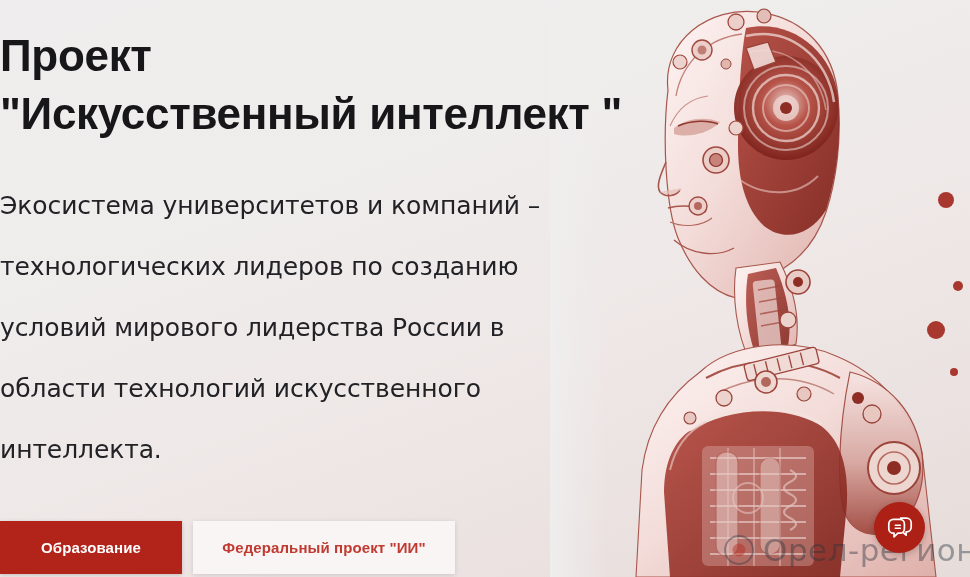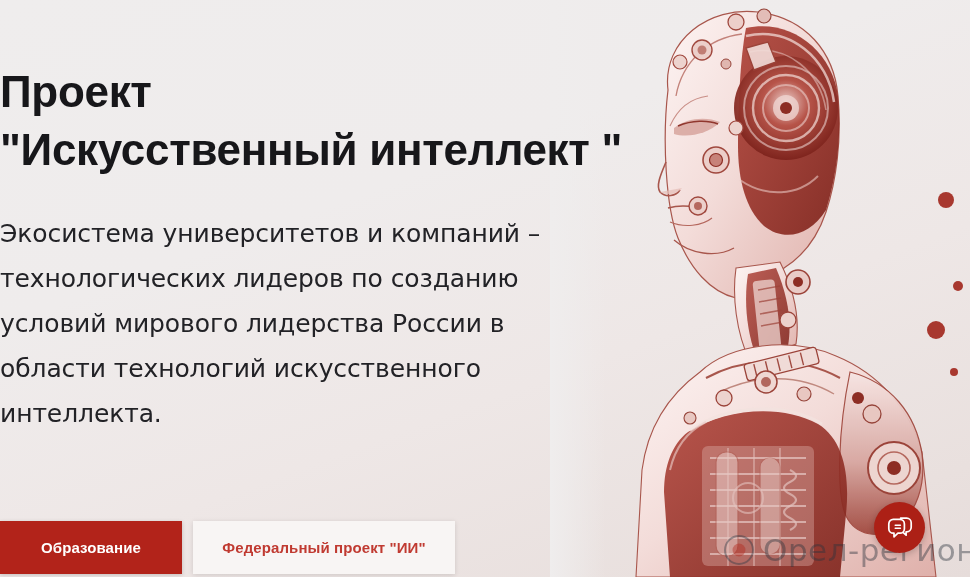--- a/index.html
+++ b/index.html
@@ -32,40 +32,40 @@
   }
   .robot-art svg { display: block; width: 100%; height: 100%; }
 
   
   .content {
     position: absolute;
     left: 0;
     top: 0;
     width: 620px;
     height: 413px;
-    padding: 64px 0 0 0;
+    padding: 28px 0 0 0;
   }
 
   .title {
     font-family: "Liberation Sans Narrow", "Liberation Sans", sans-serif;
     font-weight: 700;
     font-size: 44px;
     line-height: 56px;
     letter-spacing: -0.3px;
     color: #17171a;
     white-space: nowrap;
   }
   .title-line-2 { margin-top: 2px; }
 
   .lead {
     margin-top: 33px;
     font-family: "DejaVu Sans", "Liberation Sans", sans-serif;
     font-weight: 400;
     font-size: 25px;
-    line-height: 45px;
+    line-height: 61px;
     color: #222226;
     max-width: 600px;
     letter-spacing: -0.1px;
   }
 
   
   .btn-row {
     position: absolute;
     left: 0;
     top: 521px;

